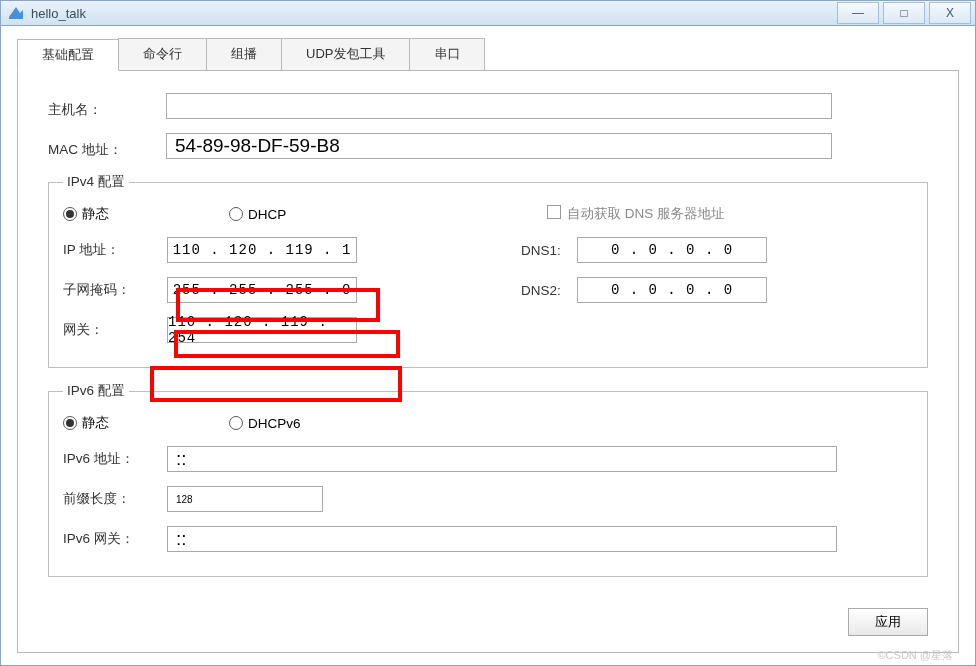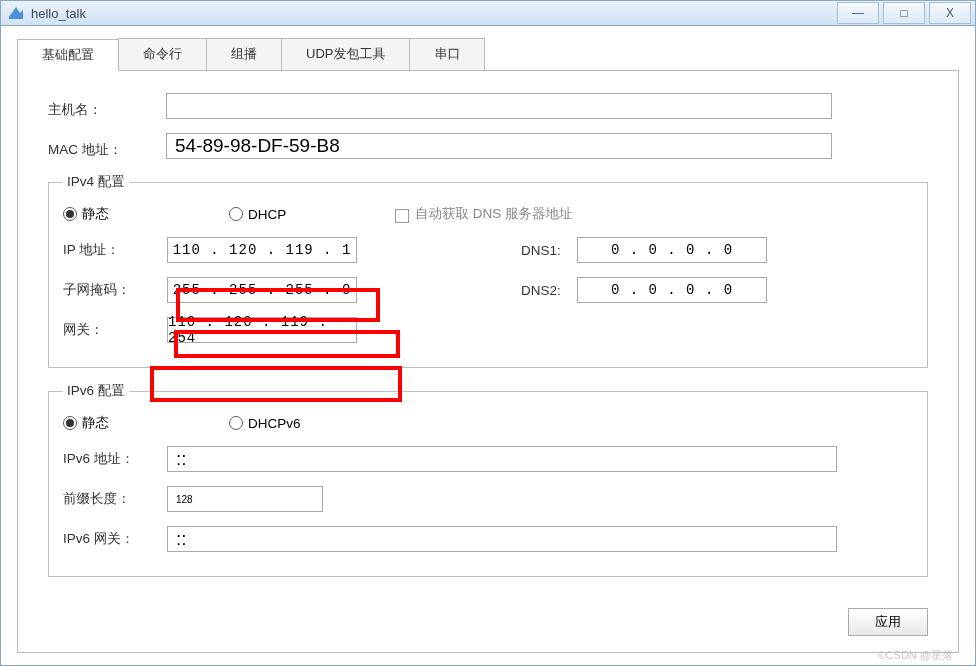--- a/index.html
+++ b/index.html
@@ -20,21 +20,21 @@
   .txt { border: 1px solid #a8a8a8; height: 26px; padding: 8px 8px; font-size: 19px; }
   .txt.full { width: 666px; }
   fieldset { border: 1px solid #bdbdbd; margin: 10px 0 14px 0; padding: 14px 14px 10px 14px; }
   legend { font-size: 13.5px; color: #333; padding: 0 4px; }
   .radio-row { display: flex; align-items: center; margin-bottom: 14px; gap: 36px; }
   .radio-item { display: flex; align-items: center; width: 130px; font-size: 13.5px; }
   .radio-item.wide { width: auto; margin-left: 0; }
   .radio-outer { width: 14px; height: 14px; border: 1px solid #5a5a5a; border-radius: 50%; margin-right: 5px; display: flex; align-items: center; justify-content: center; }
   .radio-inner { width: 8px; height: 8px; background: #333; border-radius: 50%; }
   .chk { width: 14px; height: 14px; border: 1px solid #999; margin-right: 6px; }
-  .chk-row { display: flex; align-items: flex-end; font-size: 13.5px; color: #888; }
+  .chk-row { display: flex; align-items: flex-start; font-size: 13.5px; color: #888; margin-left: 152px; }
   .grid-row { display: flex; align-items: center; margin-bottom: 14px; }
   .grid-row .lbl { width: 104px; }
   .ip-box { border: 1px solid #a8a8a8; height: 26px; width: 190px; display: flex; align-items: center; justify-content: center; font-family: "Courier New", monospace; font-size: 14px; letter-spacing: 1px; }
   .dns-lbl { width: 56px; margin-left: 164px; font-size: 13.5px; color: #333; }
   .small-txt { border: 1px solid #a8a8a8; height: 26px; width: 156px; padding: 0 8px; font-size: 10px; }
   .hl { position: absolute; border: 4px solid #ff0000; pointer-events: none; }
   .apply-btn { position: absolute; right: 30px; bottom: 16px; width: 80px; height: 28px; border: 1px solid #aaa; background: linear-gradient(#fff,#e8e8e8); font-size: 13px; display: flex; align-items: center; justify-content: center; }
   .watermark { position: absolute; right: 22px; bottom: 2px; font-size: 11px; color: #c8c8c8; }
 </style>
 </head>

